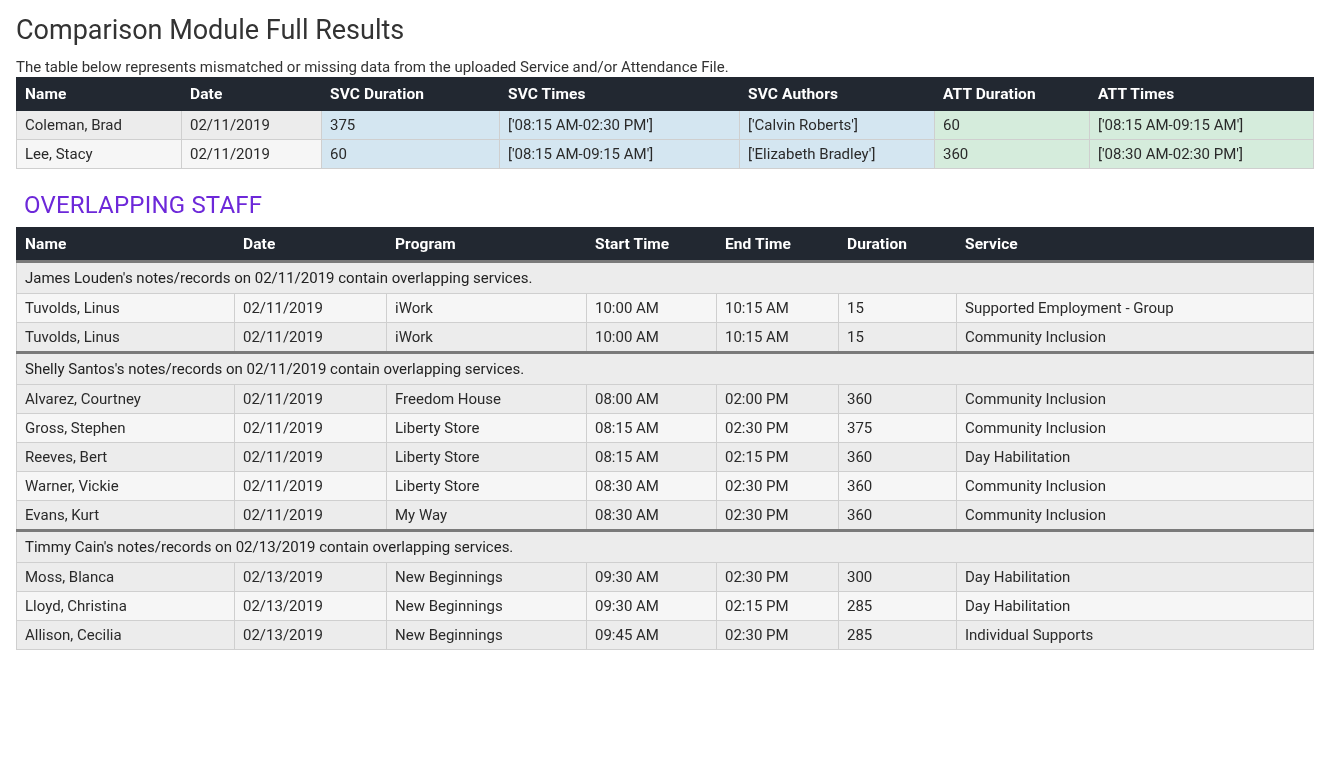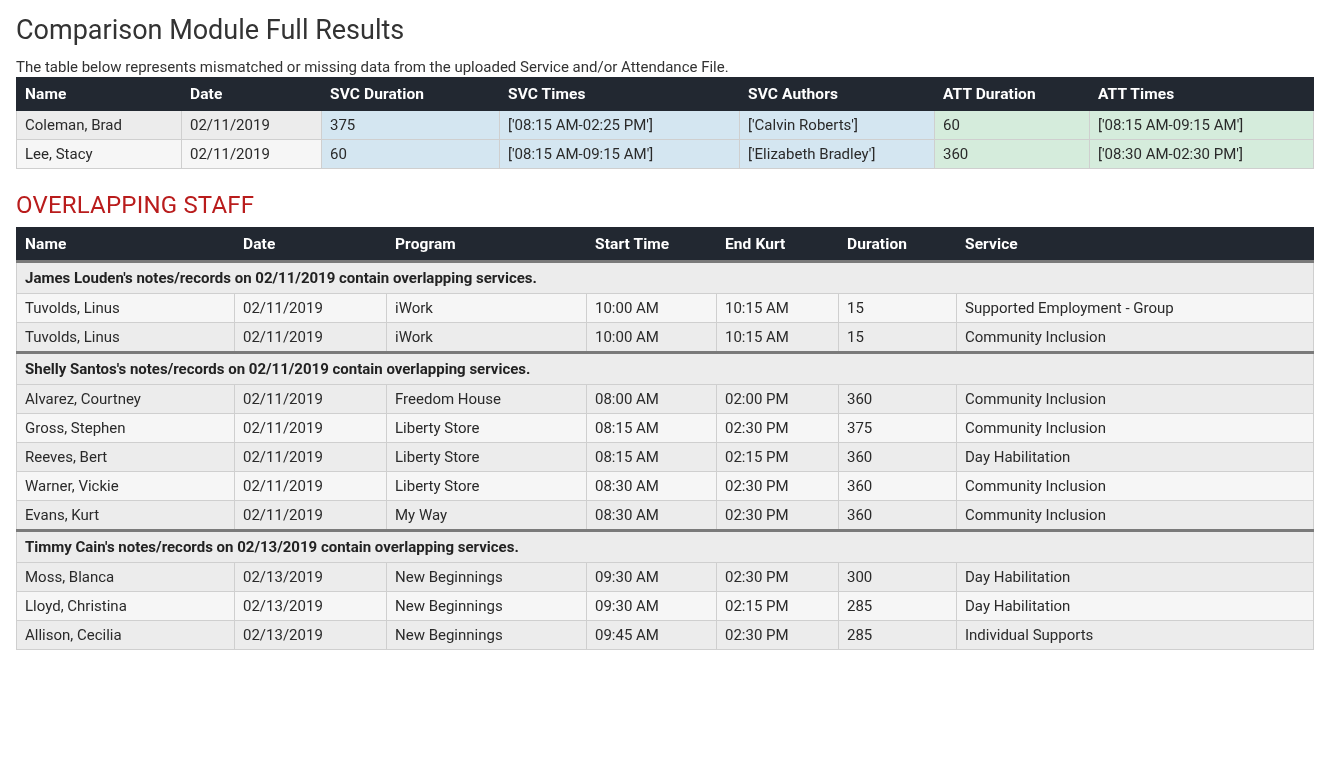--- a/index.html
+++ b/index.html
@@ -17,22 +17,22 @@
       margin-bottom: 12px;
     }
     p.page-sub {
       font-size: 15px;
       color: #333;
       margin-bottom: 1px;
     }
     h2.section-title {
       font-size: 24px;
       font-weight: 400;
-      color: #b91c1c;
-      margin: 22px 0 8px;
+      color: #6d28d9;
+      margin: 22px 8px 8px;
       letter-spacing: 0.2px;
     }
 
     table.data {
       width: 100%;
       border-collapse: collapse;
       font-size: 14.5px;
     }
     table.data thead th {
       background: #222831;
@@ -49,21 +49,21 @@
       border: 1px solid #cfcfcf;
       font-size: 15px;
     }
     table.data tbody tr:nth-child(odd) td { background: #ececec; }
     table.data tbody tr:nth-child(even) td { background: #f6f6f6; }
     table.data td.hl-blue  { background: #d4e6f1 !important; }
     table.data td.hl-green { background: #d5ecdc !important; }
 
     table.data td.group-header {
       background: #ececec !important;
-      font-weight: 700;
+      font-weight: 400;
       color: #222;
       border-top: 3px solid #7a7a7a;
       border-bottom: 1px solid #cfcfcf;
       padding: 6px 8px;
       font-size: 15px;
     }
 
     
     .cmp col.c0 { width: 165px; }
     .cmp col.c1 { width: 140px; }
@@ -107,21 +107,21 @@
       <th>SVC Authors</th>
       <th>ATT Duration</th>
       <th>ATT Times</th>
     </tr>
   </thead>
   <tbody id="cmp-body">
       <tr>
         <td>Coleman, Brad</td>
         <td>02/11/2019</td>
         <td class="hl-blue">375</td>
-        <td class="hl-blue">['08:15 AM-02:25 PM']</td>
+        <td class="hl-blue">['08:15 AM-02:30 PM']</td>
         <td class="hl-blue">['Calvin Roberts']</td>
         <td class="hl-green">60</td>
         <td class="hl-green">['08:15 AM-09:15 AM']</td>
       </tr>
       <tr>
         <td>Lee, Stacy</td>
         <td>02/11/2019</td>
         <td class="hl-blue">60</td>
         <td class="hl-blue">['08:15 AM-09:15 AM']</td>
         <td class="hl-blue">['Elizabeth Bradley']</td>
@@ -142,21 +142,21 @@
       <col class="o4">
       <col class="o5">
       <col class="o6">
   </colgroup>
   <thead>
     <tr>
       <th>Name</th>
       <th>Date</th>
       <th>Program</th>
       <th>Start Time</th>
-      <th>End Kurt</th>
+      <th>End Time</th>
       <th>Duration</th>
       <th>Service</th>
     </tr>
   </thead>
   <tbody id="ovl-body">
       <tr>
         <td colspan="7" class="group-header">James Louden's notes/records on 02/11/2019 contain overlapping services.</td>
       </tr>
       <tr>
         <td>Tuvolds, Linus</td>

